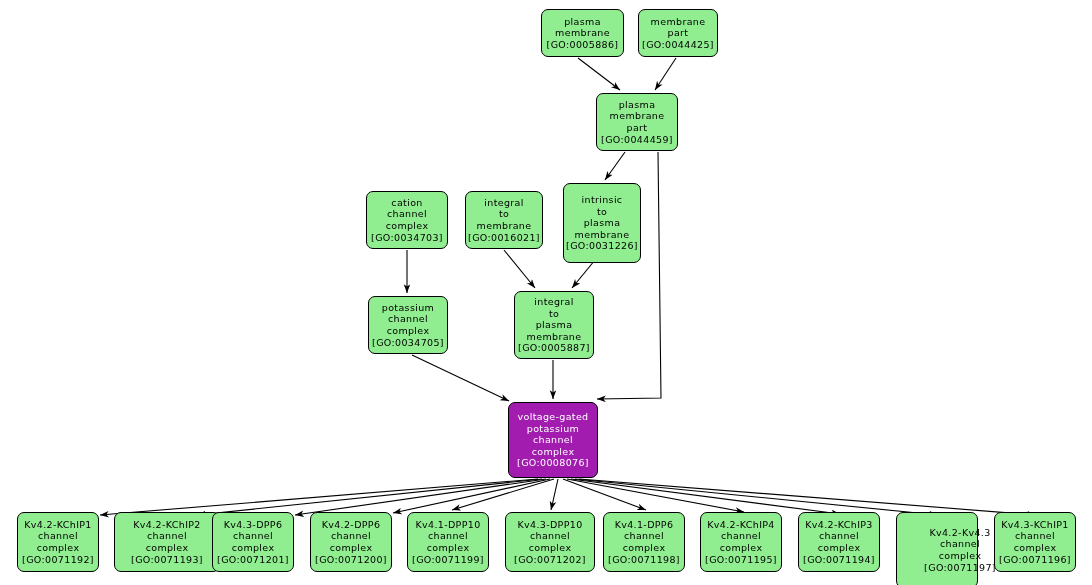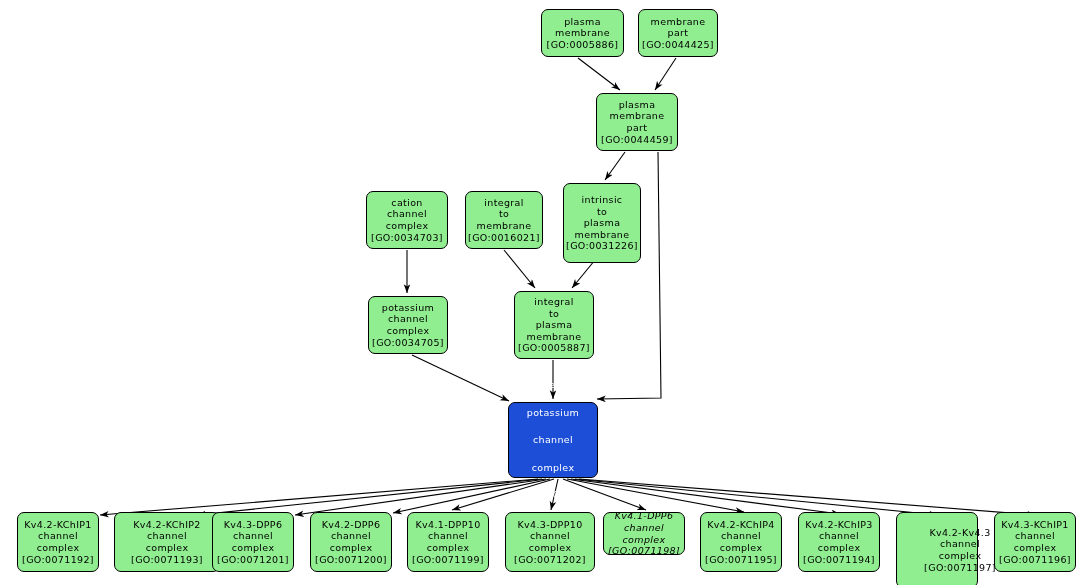--- a/index.html
+++ b/index.html
@@ -39,24 +39,23 @@
     flex-direction: column;
     align-items: center;
     justify-content: center;
     text-align: center;
     font-size: 9.5px;
     line-height: 11.6px;
     letter-spacing: 0.35px;
     white-space: pre;
   }
   .node.focus {
-    background: #1d4ed8;
+    background: #a21caf;
     color: #ffffff;
     border-color: #000000;
-    gap: 16px;
   }
   .node .line {
     display: block;
   }
 </style>
 </head>
 <body>
 
 <div id="graph">
   <svg id="edge-layer" viewBox="0 0 1092 585" width="1092" height="585">
@@ -97,19 +96,19 @@
       <div class="node" style="left: 563px; top: 183px; width: 78px; height: 80px;"><span class="line">intrinsic</span><span class="line">to</span><span class="line">plasma</span><span class="line">membrane</span><span class="line">[GO:0031226]</span></div>
       <div class="node" style="left: 368px; top: 296px; width: 80px; height: 58px;"><span class="line">potassium</span><span class="line">channel</span><span class="line">complex</span><span class="line">[GO:0034705]</span></div>
       <div class="node" style="left: 514px; top: 291px; width: 80px; height: 68px;"><span class="line">integral</span><span class="line">to</span><span class="line">plasma</span><span class="line">membrane</span><span class="line">[GO:0005887]</span></div>
       <div class="node focus" style="left: 508px; top: 402px; width: 90px; height: 76px;"><span class="line">voltage-gated</span><span class="line">potassium</span><span class="line">channel</span><span class="line">complex</span><span class="line">[GO:0008076]</span></div>
       <div class="node" style="left: 17px; top: 512px; width: 82px; height: 60px;"><span class="line">Kv4.2-KChIP1</span><span class="line">channel</span><span class="line">complex</span><span class="line">[GO:0071192]</span></div>
       <div class="node" style="left: 114px; top: 512px; width: 106px; height: 60px;"><span class="line">Kv4.2-KChIP2</span><span class="line">channel</span><span class="line">complex</span><span class="line">[GO:0071193]</span></div>
       <div class="node" style="left: 212px; top: 512px; width: 82px; height: 60px;"><span class="line">Kv4.3-DPP6</span><span class="line">channel</span><span class="line">complex</span><span class="line">[GO:0071201]</span></div>
       <div class="node" style="left: 310px; top: 512px; width: 82px; height: 60px;"><span class="line">Kv4.2-DPP6</span><span class="line">channel</span><span class="line">complex</span><span class="line">[GO:0071200]</span></div>
       <div class="node" style="left: 407px; top: 512px; width: 82px; height: 60px;"><span class="line">Kv4.1-DPP10</span><span class="line">channel</span><span class="line">complex</span><span class="line">[GO:0071199]</span></div>
       <div class="node" style="left: 505px; top: 512px; width: 90px; height: 60px;"><span class="line">Kv4.3-DPP10</span><span class="line">channel</span><span class="line">complex</span><span class="line">[GO:0071202]</span></div>
-      <div class="node" style="left: 603px; top: 512px; width: 82px; height: 43px; font-style: italic;"><span class="line">Kv4.1-DPP6</span><span class="line">channel</span><span class="line">complex</span><span class="line">[GO:0071198]</span></div>
+      <div class="node" style="left: 603px; top: 512px; width: 82px; height: 60px;"><span class="line">Kv4.1-DPP6</span><span class="line">channel</span><span class="line">complex</span><span class="line">[GO:0071198]</span></div>
       <div class="node" style="left: 700px; top: 512px; width: 82px; height: 60px;"><span class="line">Kv4.2-KChIP4</span><span class="line">channel</span><span class="line">complex</span><span class="line">[GO:0071195]</span></div>
       <div class="node" style="left: 798px; top: 512px; width: 82px; height: 60px; text-align: right;"><span class="line">Kv4.2-KChIP3</span><span class="line">channel</span><span class="line">complex</span><span class="line">[GO:0071194]</span></div>
       <div class="node" style="left: 896px; top: 512px; width: 82px; height: 76px; padding-left: 46px;"><span class="line">Kv4.2-Kv4.3</span><span class="line">channel</span><span class="line">complex</span><span class="line">[GO:0071197]</span></div>
       <div class="node" style="left: 994px; top: 512px; width: 82px; height: 60px;"><span class="line">Kv4.3-KChIP1</span><span class="line">channel</span><span class="line">complex</span><span class="line">[GO:0071196]</span></div>
     </div>
 </div>
 
 </body></html>

